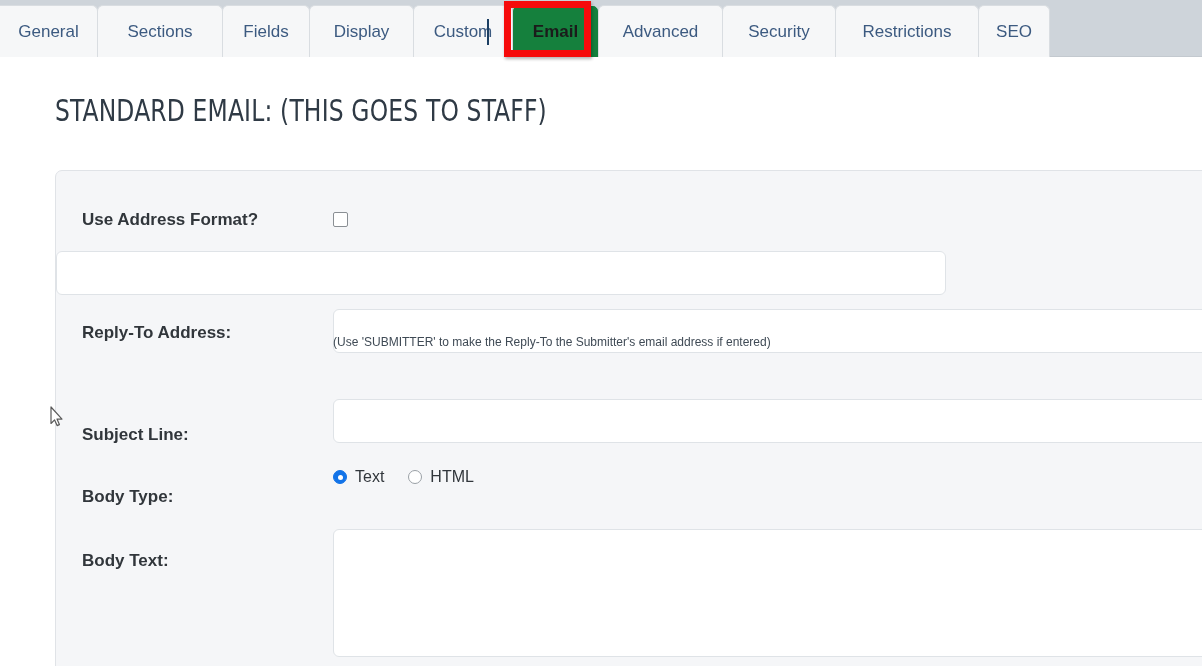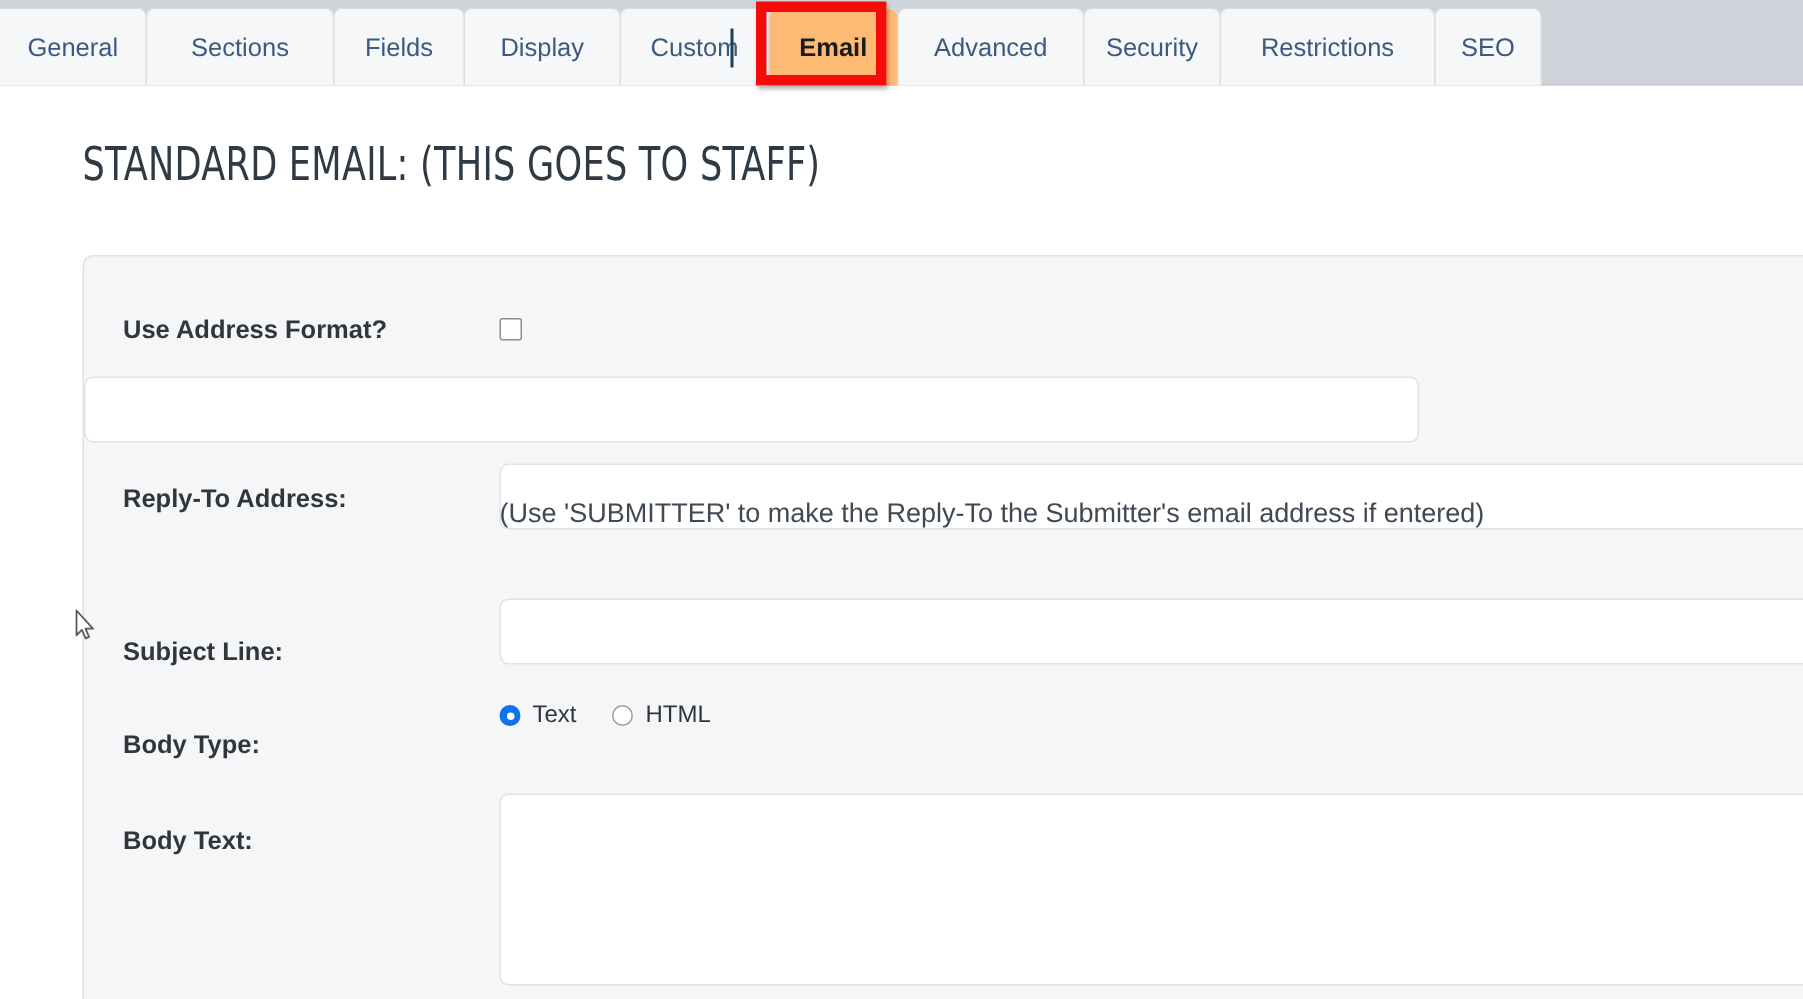--- a/index.html
+++ b/index.html
@@ -36,21 +36,21 @@
     color: #3c5a80;
     font-size: 17px;
     line-height: 52px;
     text-align: center;
     white-space: nowrap;
     margin-right: -1px;
     position: relative;
   }
   .tab.first { border-top-left-radius: 0; border-left: none; }
   .tab.active {
-    background: #fdba74;
+    background: #15803d;
     color: #1b1b1b;
     font-weight: bold;
     z-index: 3;
   }
   
   #tab-annotation {
     position: absolute;
     left: 504px; top: 1px;
     width: 87px; height: 56px;
     border: 7px solid #f60b0b;
@@ -138,21 +138,21 @@
     width: 890px;
     height: 128px;
     background: #ffffff;
     border: 1px solid #dfe3e7;
     border-radius: 6px;
     margin-top: -22px;
   }
 
   .hint {
     color: #3f4a55;
-    font-size: 18px;
+    font-size: 12px;
     line-height: 20px;
     white-space: nowrap;
   }
 
   .checkbox {
     display: inline-block;
     width: 15px; height: 15px;
     background: #ffffff;
     border: 1px solid #8a8f94;
     border-radius: 2px;
@@ -216,21 +216,21 @@
     </div>
     <div class="tab" style="width:100px">
       <span>Custom</span>
     </div>
     <div class="tab active" style="width:87px">
       <span>Email</span>
     </div>
     <div class="tab" style="width:125px">
       <span>Advanced</span>
     </div>
-    <div class="tab" style="width:92px">
+    <div class="tab" style="width:114px">
       <span>Security</span>
     </div>
     <div class="tab" style="width:144px">
       <span>Restrictions</span>
     </div>
     <div class="tab" style="width:72px">
       <span>SEO</span>
     </div>
   </div>
 

